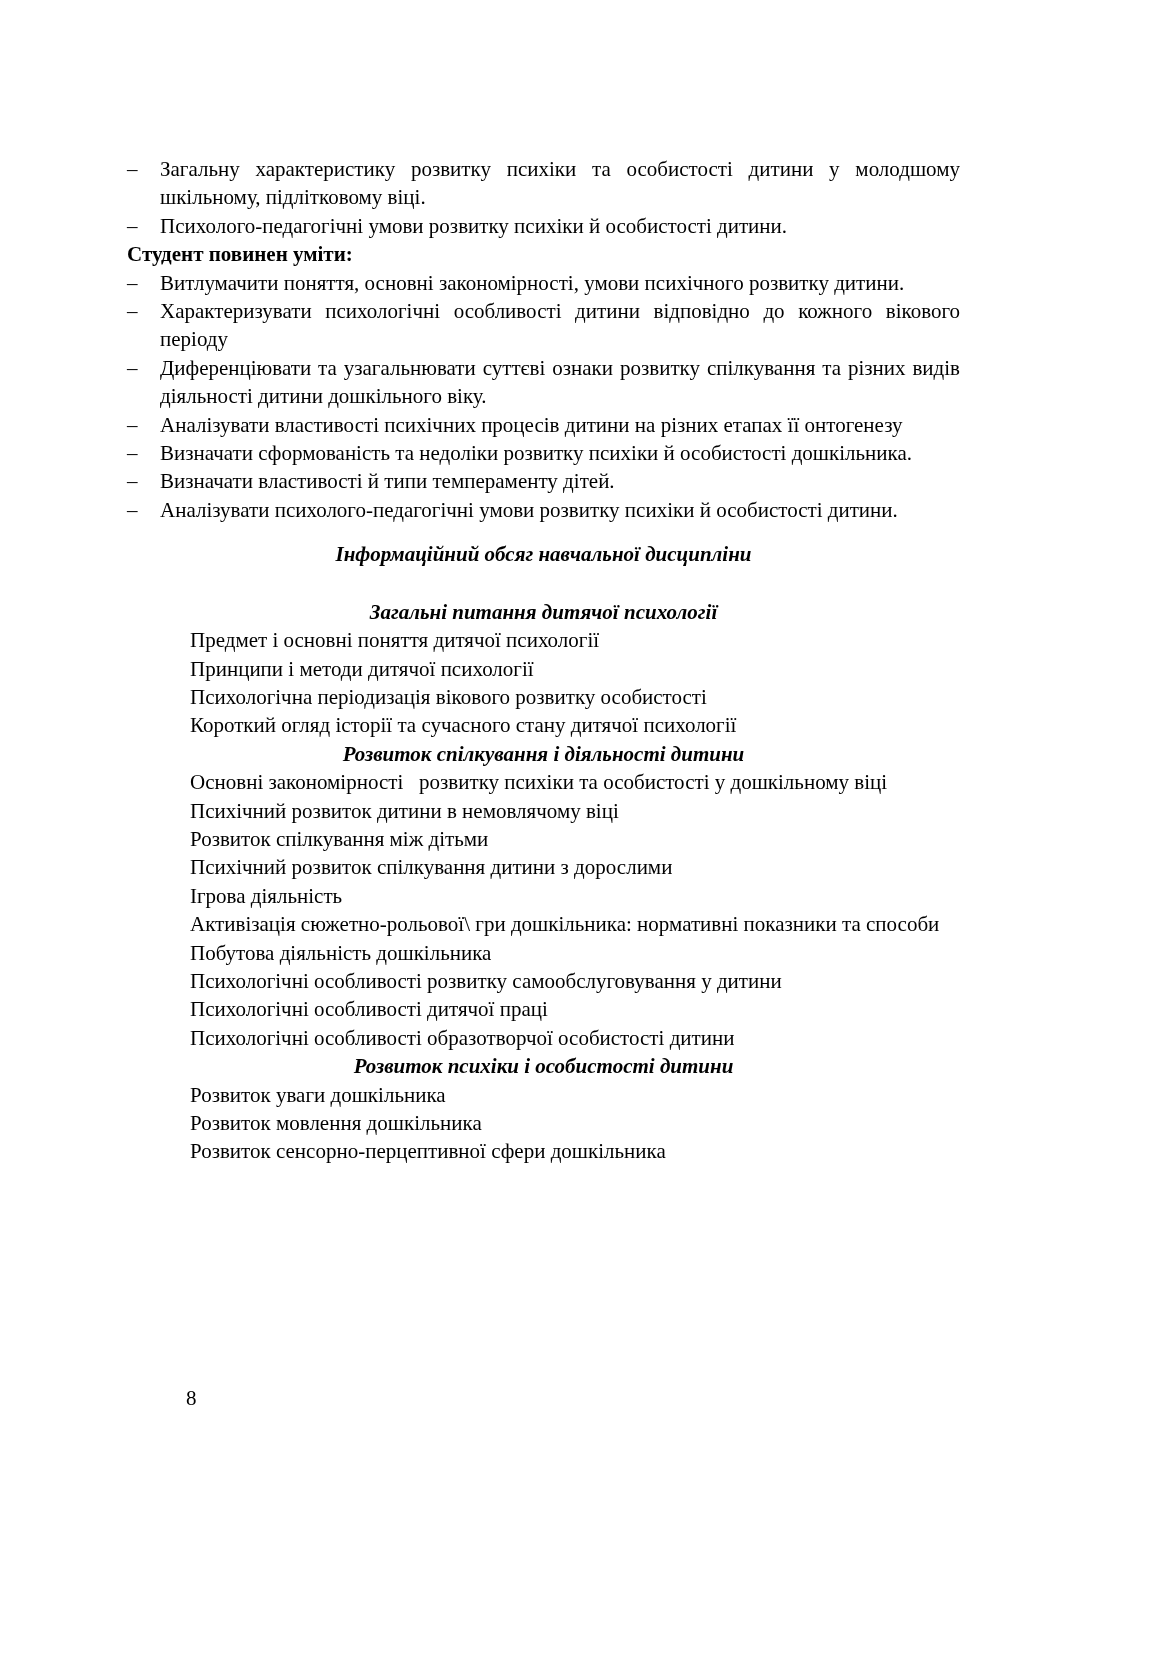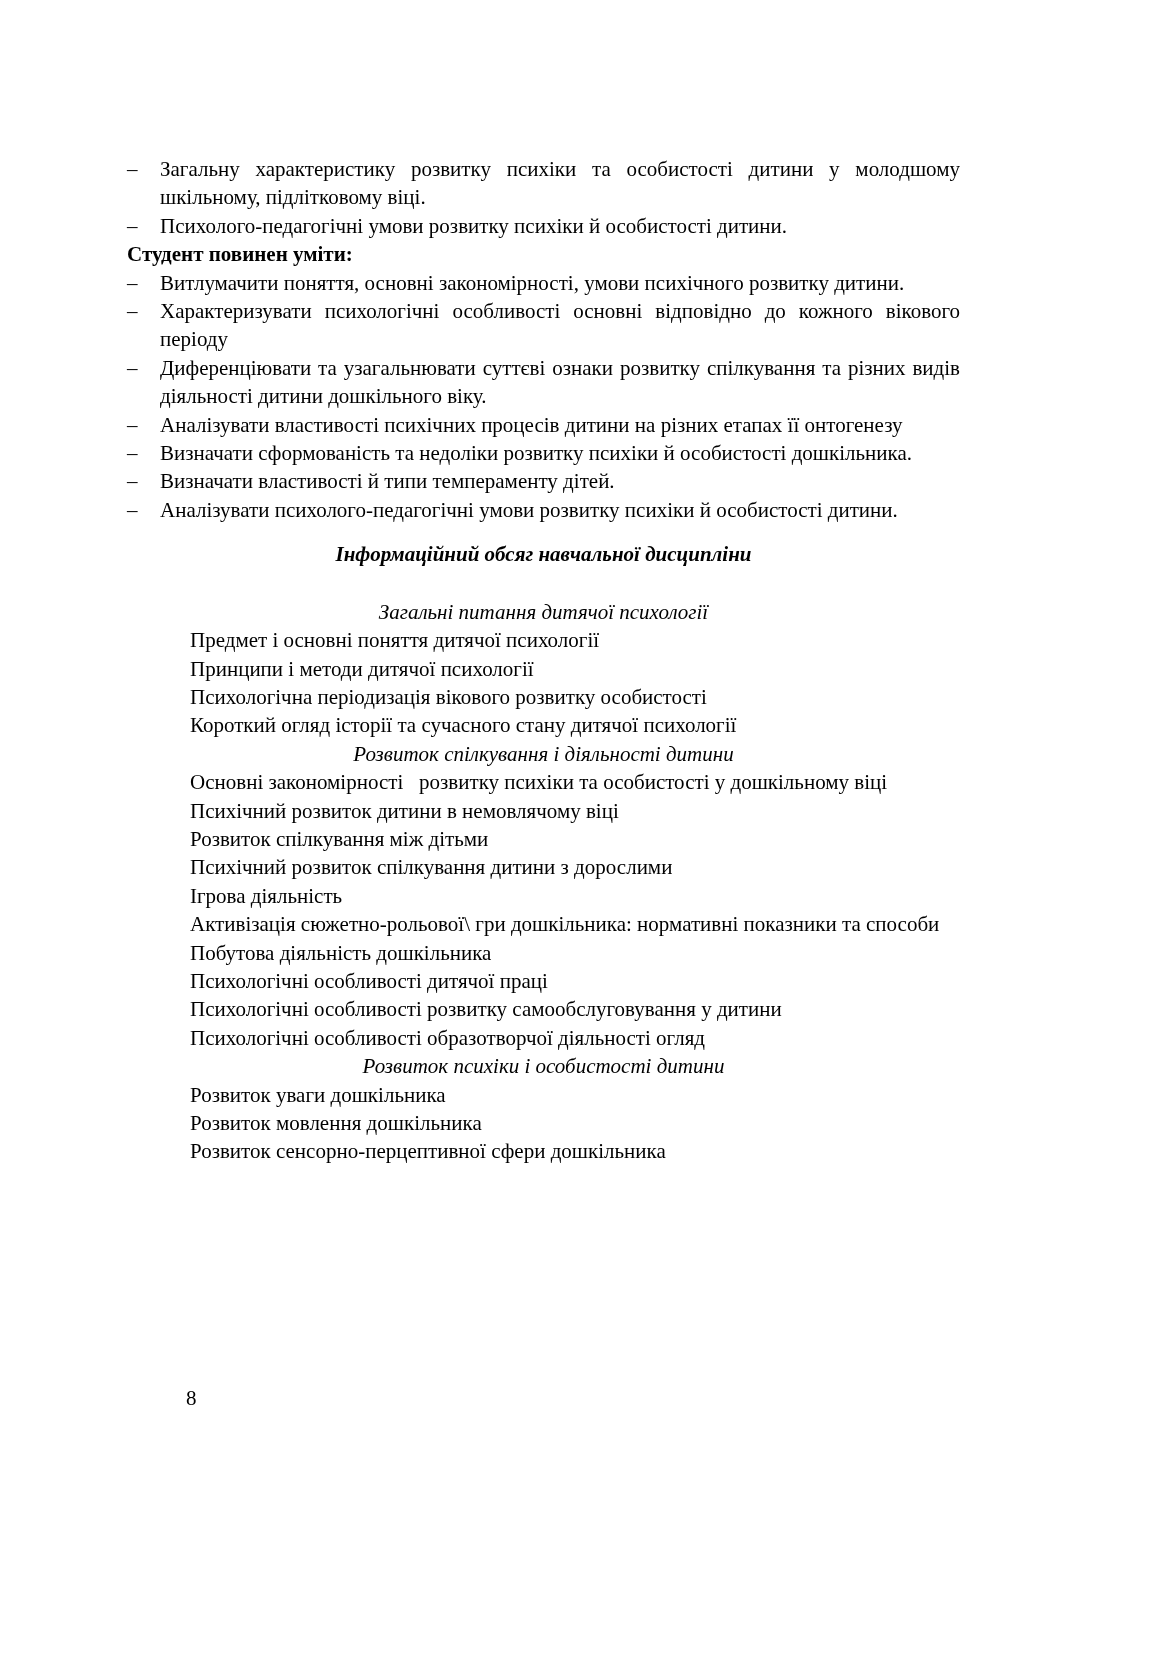--- a/index.html
+++ b/index.html
@@ -28,21 +28,21 @@
     font-weight: bold;
     text-align: left;
   }
   .h-main {
     font-weight: bold;
     font-style: italic;
     text-align: center;
     margin-top: 16px;
   }
   .h-sub {
-    font-weight: normal;
+    font-weight: bold;
     font-style: italic;
     text-align: center;
   }
   .h-sub.first { margin-top: 29px; }
   .topic {
     text-indent: 63px;
     text-align: justify;
     white-space: pre-wrap;
   }
   .page-number {
@@ -67,21 +67,21 @@
     </div>
 
     <div class="h-bold">Студент повинен уміти:</div>
 
     <div class="bullet">
       <span class="marker">–</span>
       <span class="btext">Витлумачити поняття, основні закономірності, умови психічного розвитку дитини.</span>
     </div>
     <div class="bullet">
       <span class="marker">–</span>
-      <span class="btext">Характеризувати психологічні особливості основні відповідно до кожного вікового періоду</span>
+      <span class="btext">Характеризувати психологічні особливості дитини відповідно до кожного вікового періоду</span>
     </div>
     <div class="bullet">
       <span class="marker">–</span>
       <span class="btext">Диференціювати та узагальнювати суттєві ознаки розвитку спілкування та різних видів діяльності дитини дошкільного віку.</span>
     </div>
     <div class="bullet">
       <span class="marker">–</span>
       <span class="btext">Аналізувати властивості психічних процесів дитини на різних етапах її онтогенезу</span>
     </div>
     <div class="bullet">
@@ -106,23 +106,23 @@
     <div class="topic">Короткий огляд історії та сучасного стану дитячої психології</div>
 
     <div class="h-sub">Розвиток спілкування і діяльності дитини</div>
     <div class="topic">Основні закономірності   розвитку психіки та особистості у дошкільному віці</div>
     <div class="topic">Психічний розвиток дитини в немовлячому віці</div>
     <div class="topic">Розвиток спілкування між дітьми</div>
     <div class="topic">Психічний розвиток спілкування дитини з дорослими</div>
     <div class="topic">Ігрова діяльність</div>
     <div class="topic">Активізація сюжетно-рольової\ гри дошкільника: нормативні показники та способи</div>
     <div class="topic">Побутова діяльність дошкільника</div>
+    <div class="topic">Психологічні особливості розвитку самообслуговування у дитини</div>
     <div class="topic">Психологічні особливості дитячої праці</div>
-    <div class="topic">Психологічні особливості розвитку самообслуговування у дитини</div>
-    <div class="topic">Психологічні особливості образотворчої діяльності огляд</div>
+    <div class="topic">Психологічні особливості образотворчої особистості дитини</div>
 
     <div class="h-sub">Розвиток психіки і особистості дитини</div>
     <div class="topic">Розвиток уваги дошкільника</div>
     <div class="topic">Розвиток мовлення дошкільника</div>
     <div class="topic">Розвиток сенсорно-перцептивної сфери дошкільника</div>
 
   </div>
 
   <div class="page-number">8</div>
 </div>

